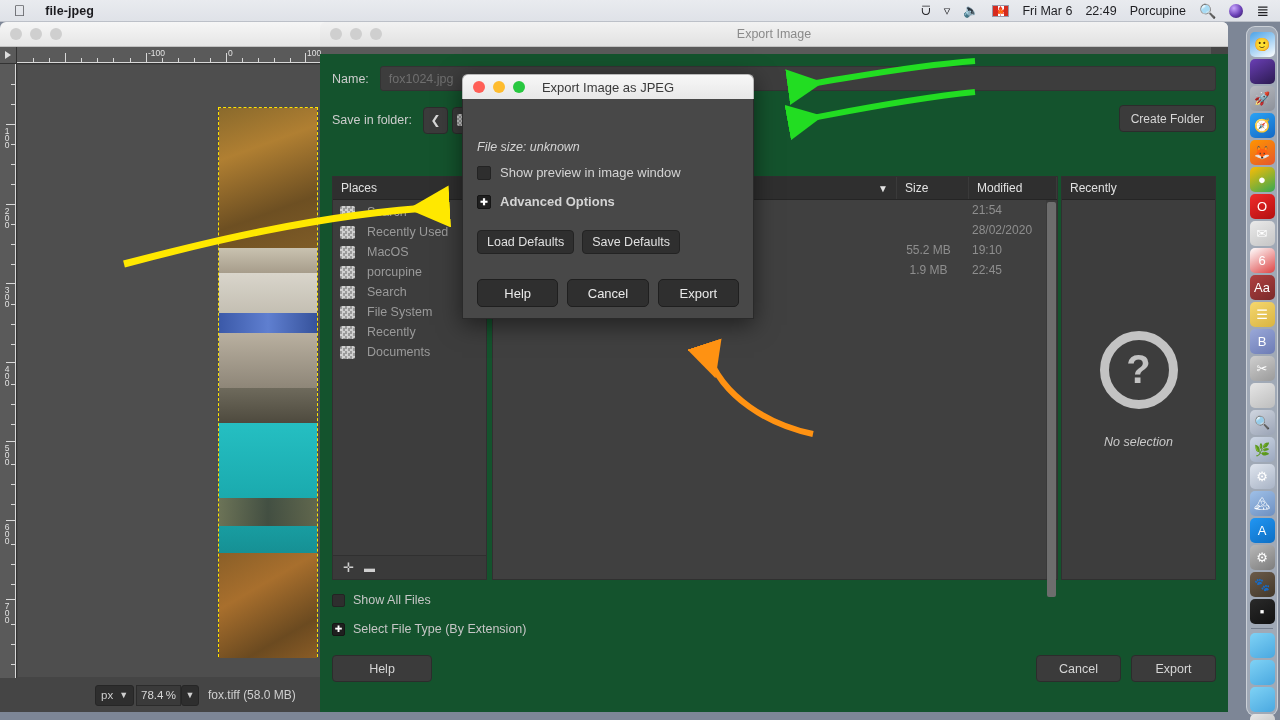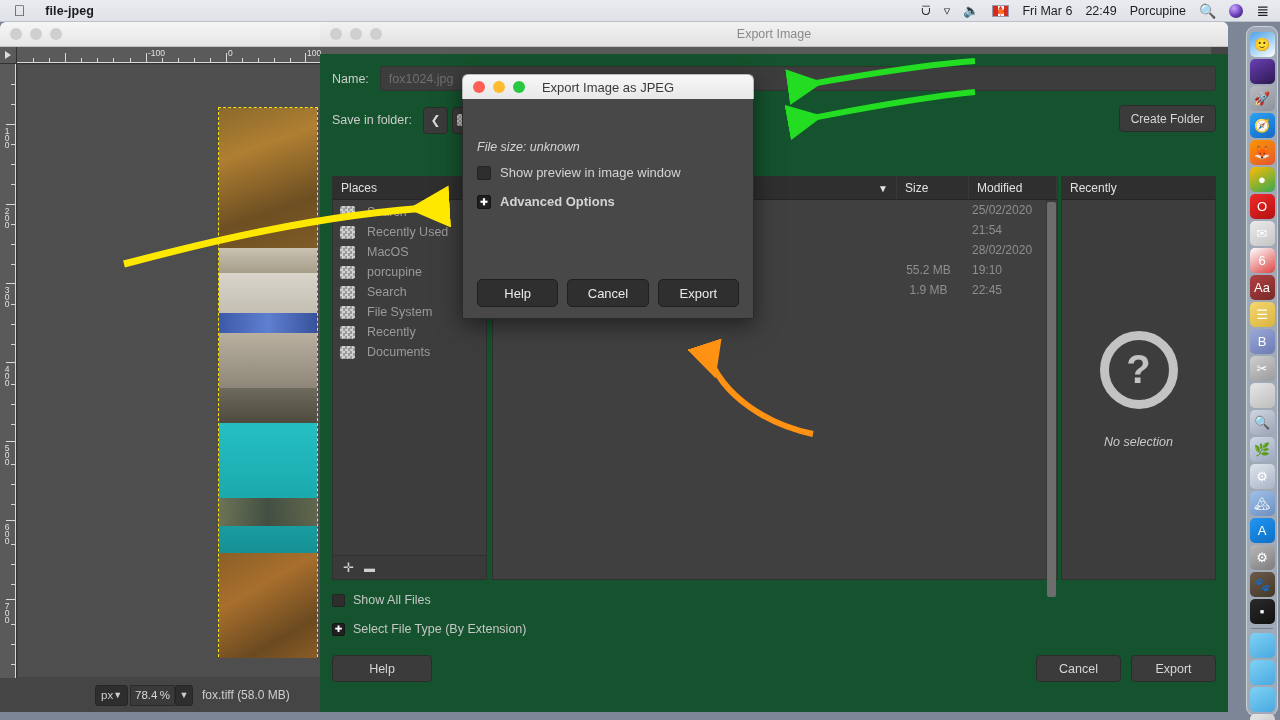--- a/index.html
+++ b/index.html
@@ -72,21 +72,21 @@
 
   .scroll-v { position:absolute; right:17px; top:17px; width:16px; bottom:34px; background:#3f3f3f; border-left:1px solid #333;}
   .scroll-h { position:absolute; left:17px; right:33px; bottom:18px; height:16px; background:#3f3f3f; border-top:1px solid #333;}
   .sthumb { position:absolute; background:#6d6d6d; border-radius:2px;}
   .nav-corner { position:absolute; right:17px; bottom:18px; width:16px; height:16px; background:#4a4a4a;}
   .qmark-btn { position:absolute; right:0; top:17px; width:17px; bottom:34px; background:#4a4a4a; }
 
   .statusbar { position:absolute; left:0; right:0; bottom:0; height:34px; background:#454545;
                display:flex; align-items:center; padding-left: 95px; gap: 0px; }
   .unitbox { display:flex; align-items:center; background:#2e2e2e; border:1px solid #262626; border-radius:3px;
-             height:21px; padding:0 5px; color:#cfcfcf; font-size:11.5px; gap:0;}
+             height:21px; padding:0 5px; color:#cfcfcf; font-size:11.5px; gap:6px;}
   .zoombox { background:#3a3a3a; border:1px solid #2b2b2b; height:21px; display:flex; align-items:center;
              padding:0 4px; color:#d8d8d8; font-size:11.5px; margin-left:2px;}
   .zoomarrow { background:#2e2e2e; border:1px solid #262626; border-radius:3px; height:21px; width:18px;
                display:flex; align-items:center; justify-content:center; color:#cfcfcf; font-size:10px;}
   .statustext { color:#cfcfcf; font-size:12px; margin-left:9px;}
   .chev { font-size:9px; color:#cfcfcf; }
 
   
   .exportwin { position:absolute; left:320px; top:22px; width:908px; height:690px; z-index: 20; }
   .ewtitle { height:25px; background:linear-gradient(#f2f2f2,#e2e2e2); border-bottom:1px solid #c2c2c2;
@@ -386,25 +386,20 @@
           <div class="hc" style="flex:1; justify-content:flex-end;">
             <span style="font-size:10px;">▼</span>
           </div>
           <div class="hc" style="width:72px;">Size</div>
           <div class="hc" style="width:88px;">Modified</div>
         </div>
         <div class="fl-rows">
           <div class="fl-row">
             <div style="flex:1"></div>
             <div class="fl-size"></div>
-            <div class="fl-mod">25/02/2020</div>
-          </div>
-          <div class="fl-row">
-            <div style="flex:1"></div>
-            <div class="fl-size"></div>
             <div class="fl-mod">21:54</div>
           </div>
           <div class="fl-row">
             <div style="flex:1"></div>
             <div class="fl-size"></div>
             <div class="fl-mod">28/02/2020</div>
           </div>
           <div class="fl-row">
             <div style="flex:1"></div>
             <div class="fl-size">55.2 MB</div>
@@ -462,20 +457,24 @@
       <div class="jopt" style="top:66px;">
         <span class="cbox" style="width:14px;height:14px;"></span>
         <span>Show preview in image window</span>
       </div>
 
       <div class="jopt" style="top:95px; font-weight:bold;">
         <span class="rbox" style="width:14px;height:14px;">✚</span>
         <span>Advanced Options</span>
       </div>
 
+      <div style="position:absolute;left:14px;top:131px;display:flex;gap:8px;">
+        <div class="jbtn">Load Defaults</div>
+        <div class="jbtn">Save Defaults</div>
+      </div>
 
       <div style="position:absolute;left:14px;right:14px;top:180px;display:flex;gap:9px;">
         <div class="jbtn2">Help</div>
         <div class="jbtn2">Cancel</div>
         <div class="jbtn2">Export</div>
       </div>
     </div>
   </div>
 
   <div class="dock" id="dock">

